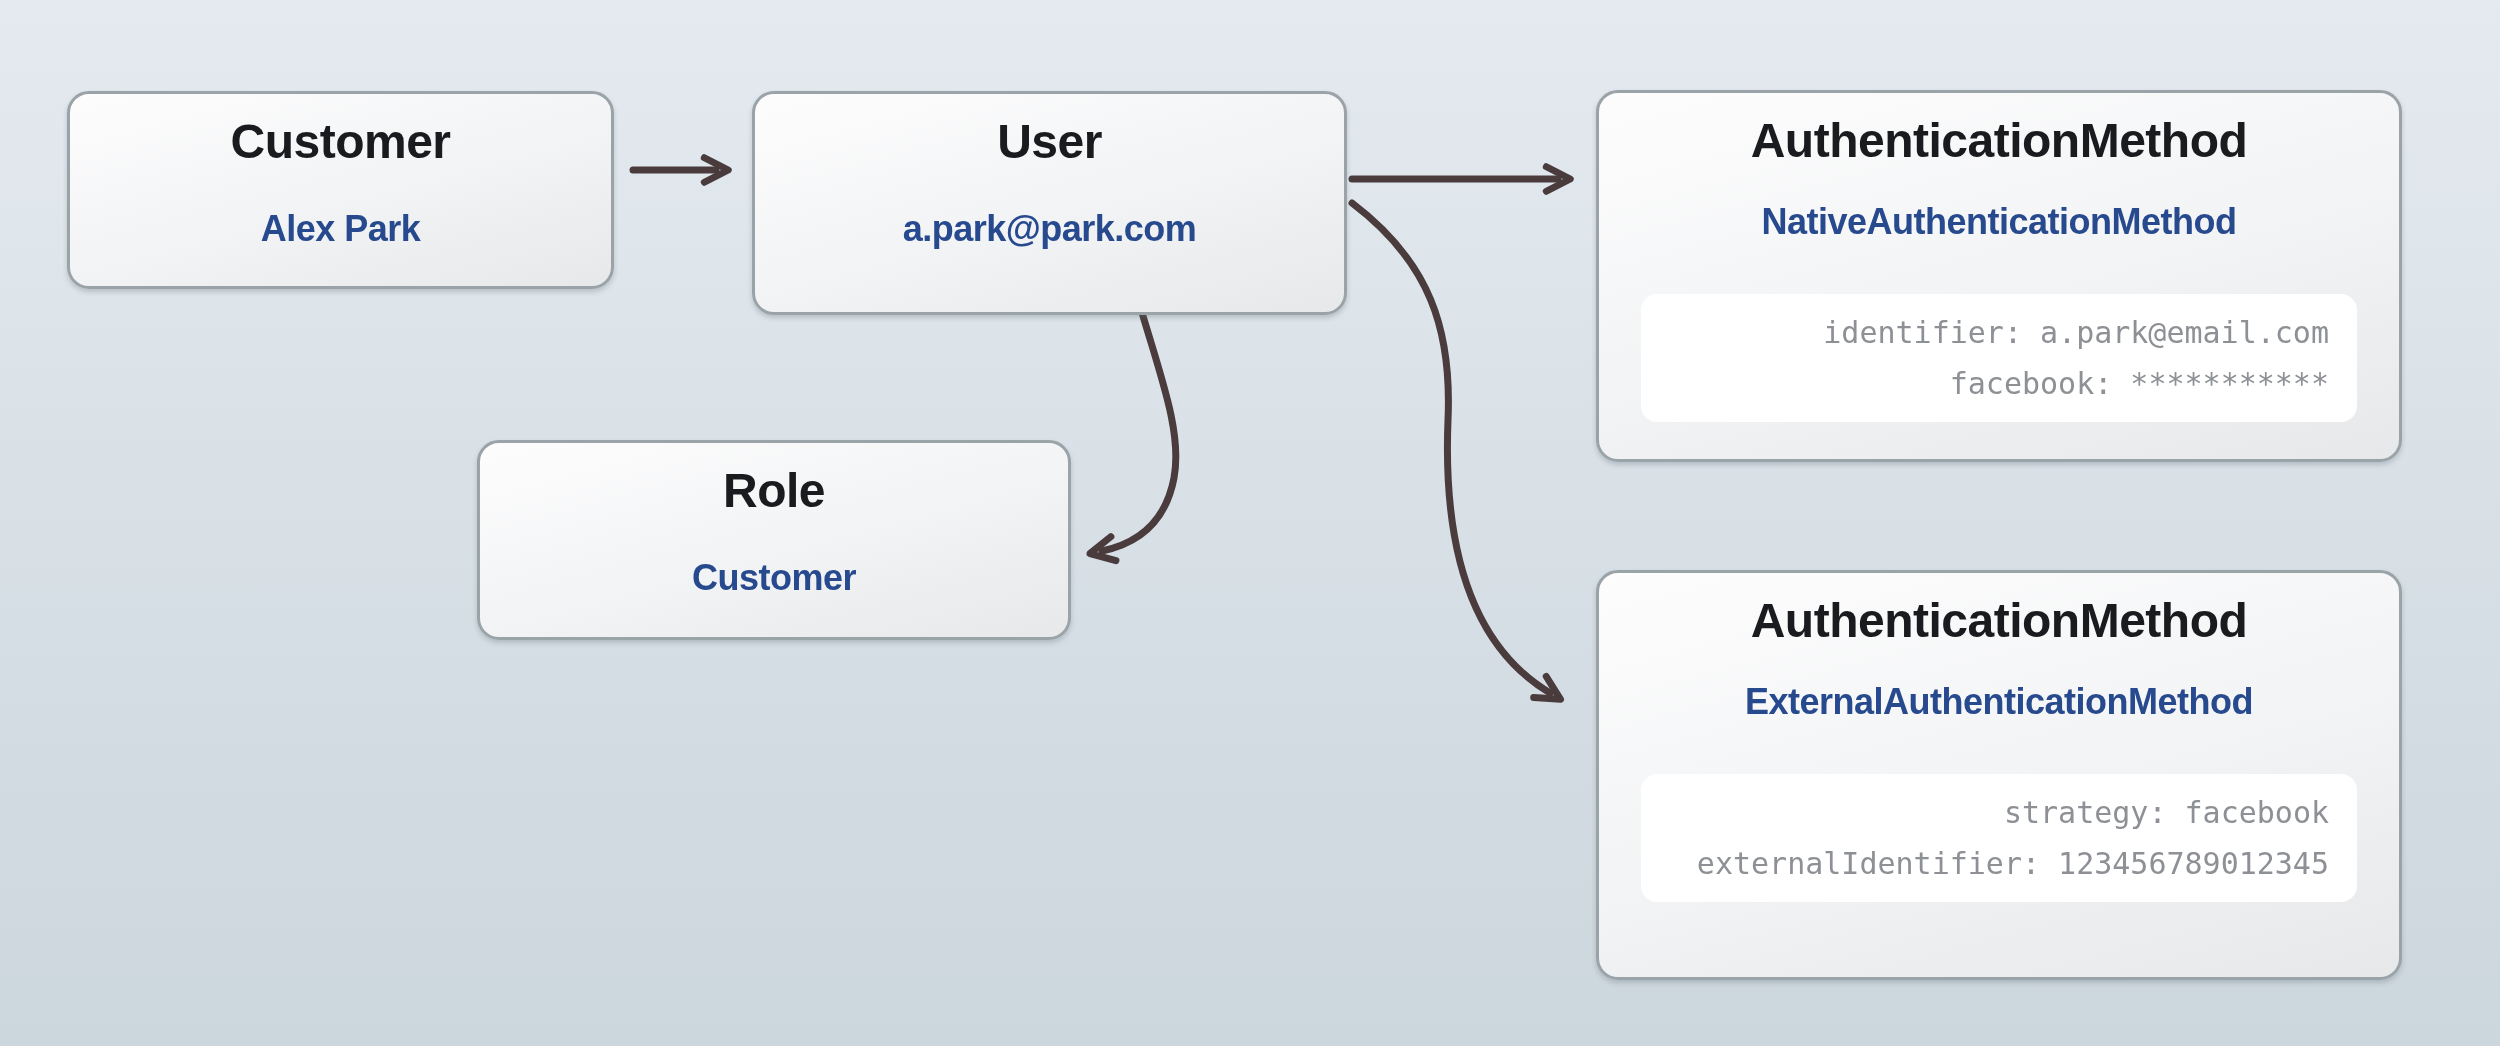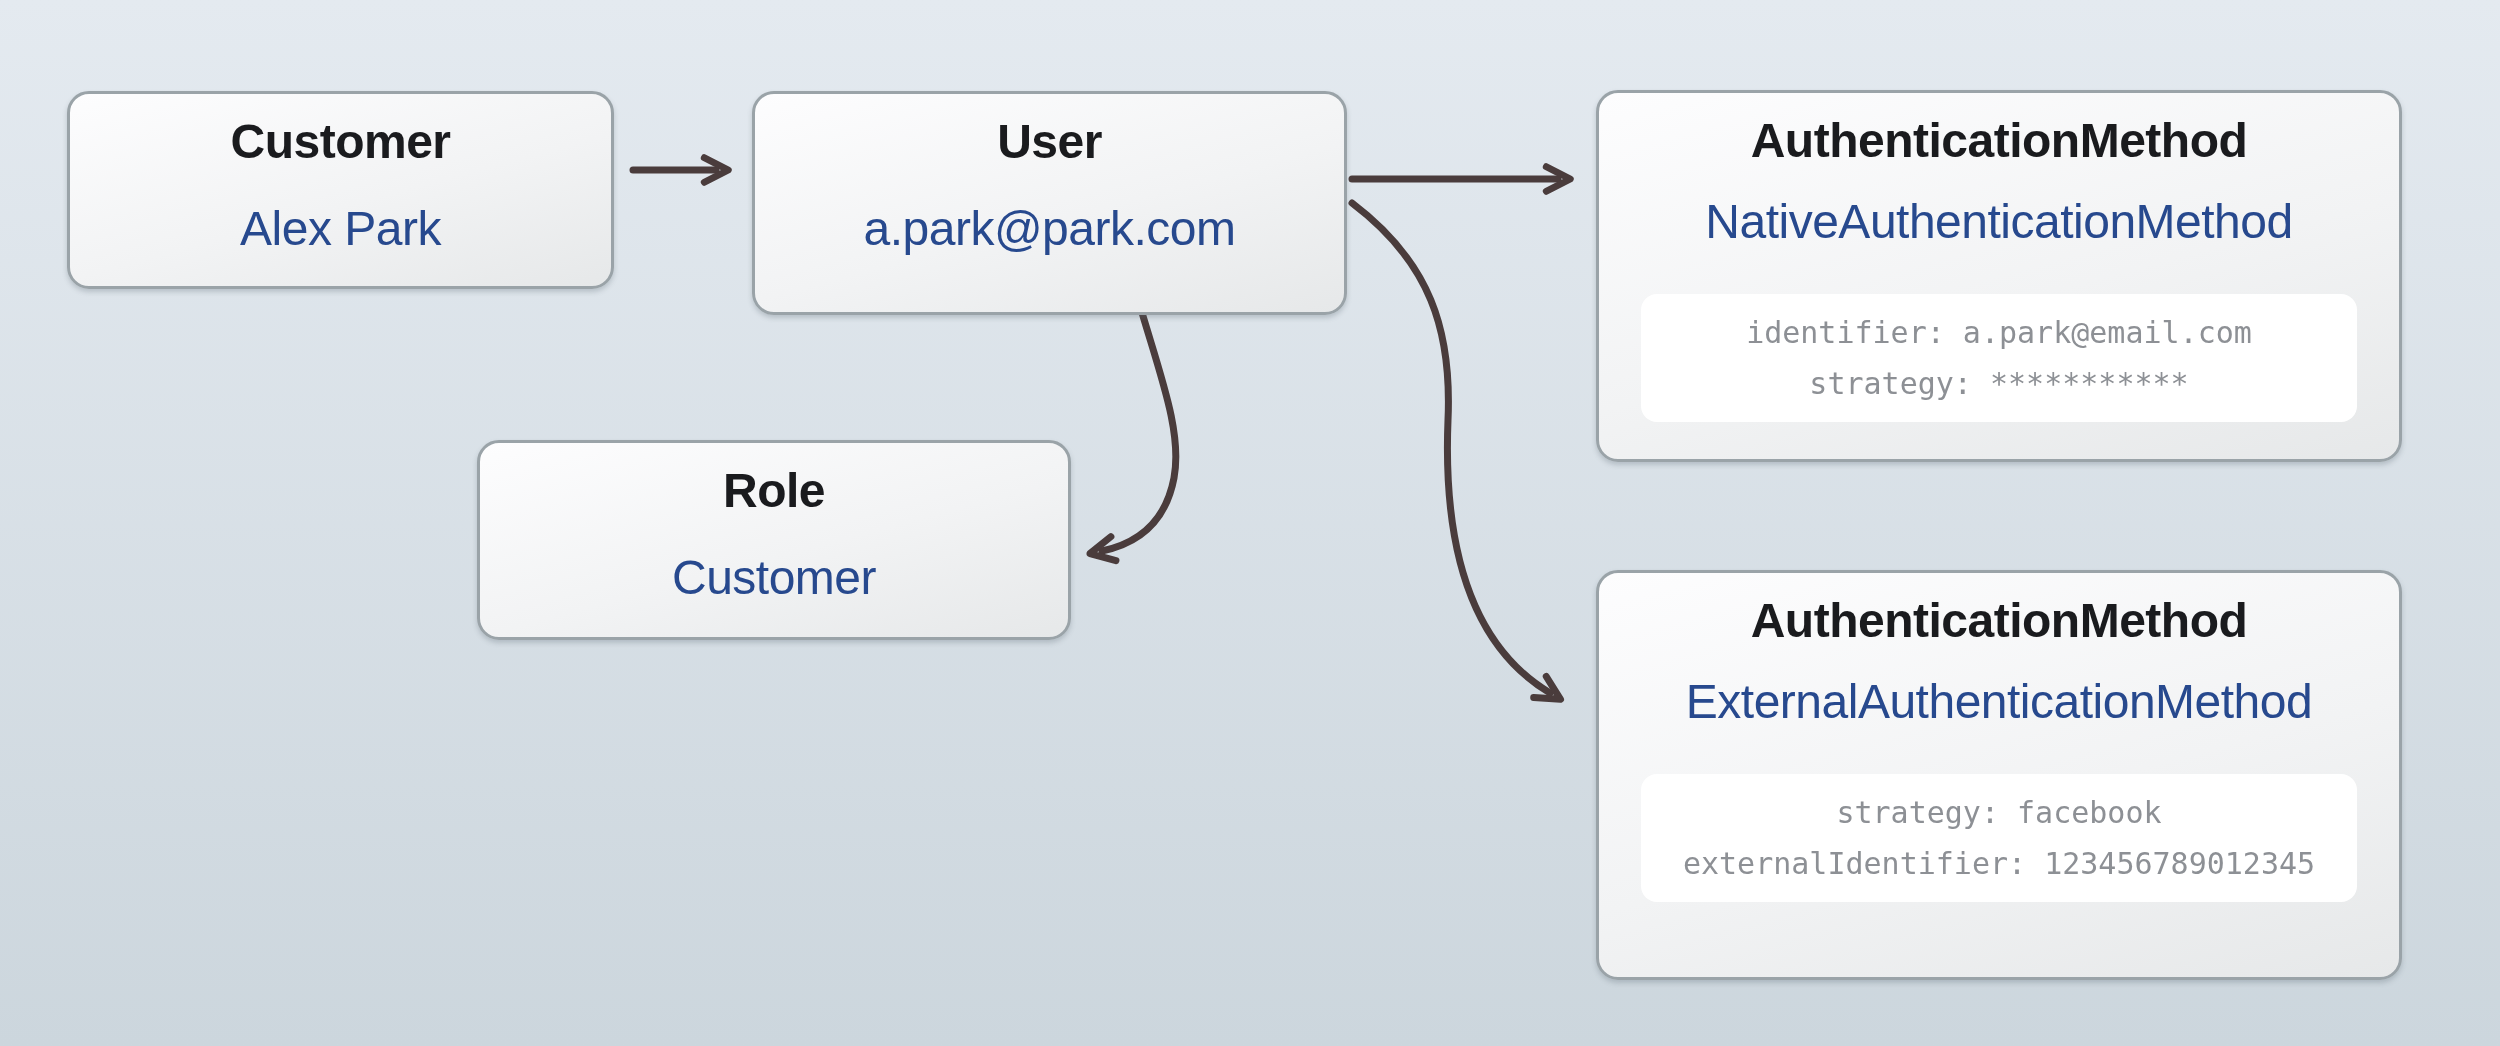--- a/index.html
+++ b/index.html
@@ -24,36 +24,36 @@
   .node .title {
     display: block;
     font-size: 48px;
     font-weight: bold;
     line-height: 64px;
     letter-spacing: -0.5px;
     color: var(--entity_title, #1a1b1e);
   }
   .node .value {
     display: block;
-    font-size: 48px;
-    font-weight: normal;
+    font-size: 36px;
+    font-weight: bold;
     line-height: 64px;
     letter-spacing: -0.5px;
     color: var(--entity_value, #27498e);
   }
   .node.simple .value { margin-top: 23px; }
   .node.auth .value { margin-top: 17px; }
   .attrs {
     margin: 40px auto 0;
     width: calc(100% - 84px);
     height: 128px;
     box-sizing: border-box;
     background: var(--attribute_bg, #ffffff);
     border-radius: 16px;
-    text-align: center;
+    text-align: right;
     padding: 13px 28px;
   }
   .attrs .line {
     display: block;
     font-family: "DejaVu Sans Mono", monospace;
     font-size: 30px;
     line-height: 51px;
     color: var(--attribute_text, #8d9095);
     white-space: pre;
   }
@@ -99,21 +99,21 @@
   <div class="node simple" style="left:752px; top:91px; width:595px; height:224px;">
     <span class="title">User</span>
     <span class="value">a.park@park.com</span>
   </div>
 
   <div class="node auth" style="left:1596px; top:90px; width:806px; height:372px;">
     <span class="title">AuthenticationMethod</span>
     <span class="value">NativeAuthenticationMethod</span>
     <div class="attrs">
       <span class="line">identifier: a.park@email.com</span>
-      <span class="line">strategy: ***********</span>
+      <span class="line">facebook: ***********</span>
     </div>
   </div>
 
   <div class="node simple" style="left:477px; top:440px; width:594px; height:200px;">
     <span class="title">Role</span>
     <span class="value">Customer</span>
   </div>
 
   <div class="node auth" style="left:1596px; top:570px; width:806px; height:410px;">
     <span class="title">AuthenticationMethod</span>

